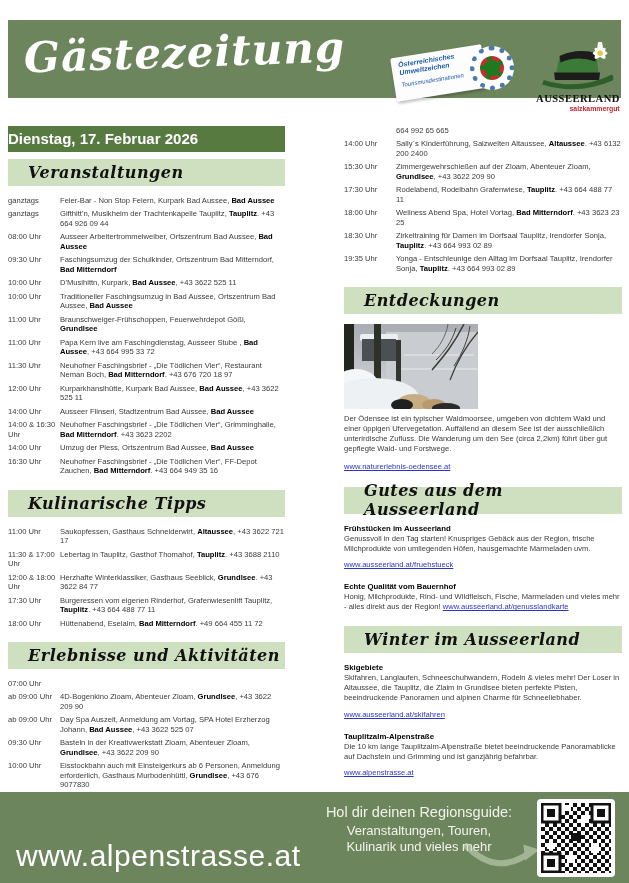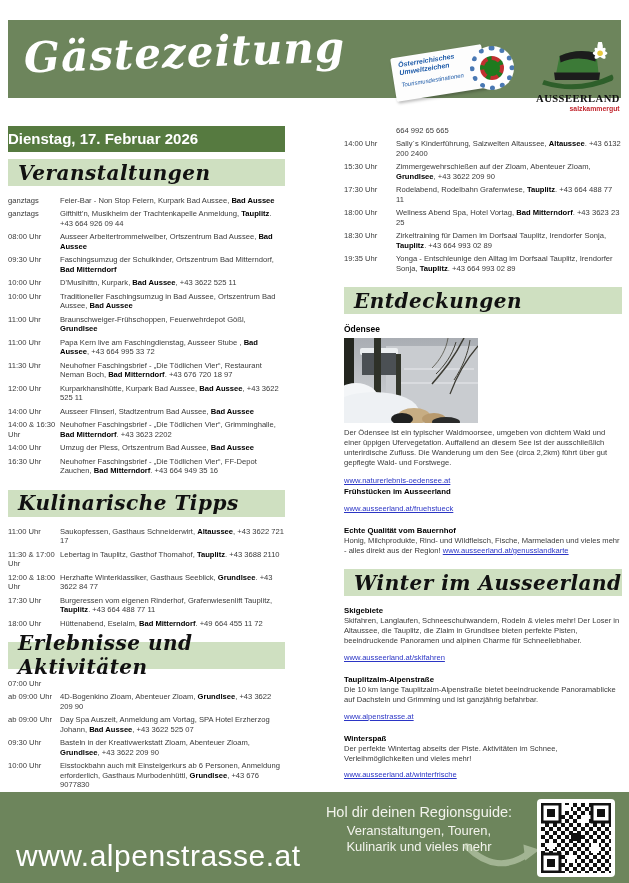--- a/index.html
+++ b/index.html
@@ -24,23 +24,23 @@
 
   
   .date-bar{position:absolute;left:8px;top:126px;width:277px;height:26px;background:#567a40;
         color:#fff;font-weight:bold;font-size:15px;line-height:26px;
         box-sizing:border-box;}
 
   
   .col-left{position:absolute;left:8px;top:159px;width:277px;}
   .col-right{position:absolute;left:344px;top:126px;width:278px;}
 
-  .secbar{height:27px;background:#cfe0c1;display:flex;align-items:center;padding-left:10px;
+  .secbar{height:27px;background:#cfe0c1;display:flex;align-items:center;padding-left:20px;
         box-sizing:border-box;color:#111;
-        font-family:"DejaVu Serif",serif;font-style:italic;font-weight:bold;font-size:20px;
+        font-family:"DejaVu Serif",serif;font-style:italic;font-weight:bold;font-size:16px;
         letter-spacing:.5px;margin-bottom:10px;}
   .secbar.gap{margin-top:14px;}
 
   .row{display:flex;font-size:7.6px;line-height:1.25;margin-bottom:4px;}
   .row .t{width:52px;flex:none;color:#3a3a3a;}
   .row .d{flex:1;color:#3a3a3a;}
   .row .d b{color:#000;}
   .cont-row{font-size:7.6px;line-height:1.25;padding-left:52px;margin-bottom:4px;color:#3a3a3a;}
 
   
@@ -105,21 +105,21 @@
   <div class="col-left">
     <div class="secbar">Veranstaltungen</div>
     <div>
 
     <div class="row">
         <span class="t">ganztags</span>
         <span class="d"><span>Feier-Bar - Non Stop Feiern, Kurpark Bad Aussee, </span><b>Bad Aussee</b><span></span></span>
       </div>
         <div class="row">
         <span class="t">ganztags</span>
-        <span class="d"><span>Gifthitt'n, Musikheim der Trachtenkapelle Anmeldung, </span><b>Tauplitz</b><span>. +43 664 926 09 44</span></span>
+        <span class="d"><span>Gifthitt'n, Musikheim der Trachtenkapelle Tauplitz, </span><b>Tauplitz</b><span>. +43 664 926 09 44</span></span>
       </div>
         <div class="row">
         <span class="t">08:00 Uhr</span>
         <span class="d"><span>Ausseer Arbeitertrommelweiber, Ortszentrum Bad Aussee, </span><b>Bad Aussee</b><span></span></span>
       </div>
         <div class="row">
         <span class="t">09:30 Uhr</span>
         <span class="d"><span>Faschingsumzug der Schulkinder, Ortszentrum Bad Mitterndorf, </span><b>Bad Mitterndorf</b><span></span></span>
       </div>
         <div class="row">
@@ -246,21 +246,20 @@
         <span class="t">18:30 Uhr</span>
         <span class="d"><span>Zirkeltraining für Damen im Dorfsaal Tauplitz, Irendorfer Sonja, </span><b>Tauplitz</b><span>. +43 664 993 02 89</span></span>
       </div>
         <div class="row">
         <span class="t">19:35 Uhr</span>
         <span class="d"><span>Yonga - Entschleunige den Alltag im Dorfsaal Tauplitz, Irendorfer Sonja, </span><b>Tauplitz</b><span>. +43 664 993 02 89</span></span>
       </div>
       </div>
 
     <div class="secbar gap">Entdeckungen</div>
-    <div class="article-title">Ödensee</div>
     <svg class="article-img" width="134" height="85" viewBox="0 0 134 85">
       <defs>
         <linearGradient id="sky" x1="0" y1="0" x2="0" y2="1">
           <stop offset="0" stop-color="#a9adb3"></stop>
             <stop offset="1" stop-color="#d6d8db"></stop>
         </linearGradient>
       </defs>
       <rect width="134" height="85" fill="url(#sky)"></rect>
       <rect x="42" y="8" width="92" height="77" fill="#c9ccd0"></rect>
       <rect x="60" y="30" width="70" height="2" fill="#d9dbdf"></rect>
@@ -278,22 +277,24 @@
       <ellipse cx="12" cy="60" rx="22" ry="15" fill="#f4f6f8"></ellipse>
       <ellipse cx="30" cy="74" rx="45" ry="20" fill="#eef1f4"></ellipse>
       <ellipse cx="70" cy="78" rx="16" ry="8" fill="#c7ad83"></ellipse>
       <ellipse cx="90" cy="81" rx="12" ry="6" fill="#b89a6e"></ellipse>
       <ellipse cx="58" cy="81" rx="11" ry="6" fill="#1f2020"></ellipse>
       <ellipse cx="102" cy="84" rx="14" ry="5" fill="#2a2b2b"></ellipse>
     </svg>
     <div class="article-text">Der Ödensee ist ein typischer Waldmoorsee, umgeben von dichtem Wald und einer üppigen Ufervegetation. Auffallend an diesem See ist der ausschließlich unterirdische Zufluss. Die Wanderung um den See (circa 2,2km) führt über gut gepflegte Wald- und Forstwege.</div>
     <a class="lnk block">www.naturerlebnis-oedensee.at</a>
 
+    <div class="secbar gap">Gutes aus dem Ausseerland</div>
     <div class="info-item">
       <div class="info-title">Frühstücken im Ausseerland</div>
+      <div class="info-text">Genussvoll in den Tag starten! Knuspriges Gebäck aus der Region, frische Milchprodukte von umliegenden Höfen, hausgemachte Marmeladen uvm.</div>
       <a class="lnk">www.ausseerland.at/fruehstueck</a>
     </div>
     <div class="info-item">
       <div class="info-title">Echte Qualität vom Bauernhof</div>
       <div class="info-text">
         <span>Honig, Milchprodukte, Rind- und Wildfleisch, Fische, Marmeladen und vieles mehr - alles direkt aus der Region! </span><a class="lnk">www.ausseerland.at/genusslandkarte</a>
       </div>
     </div>
 
     <div class="secbar gap">Winter im Ausseerland</div>

